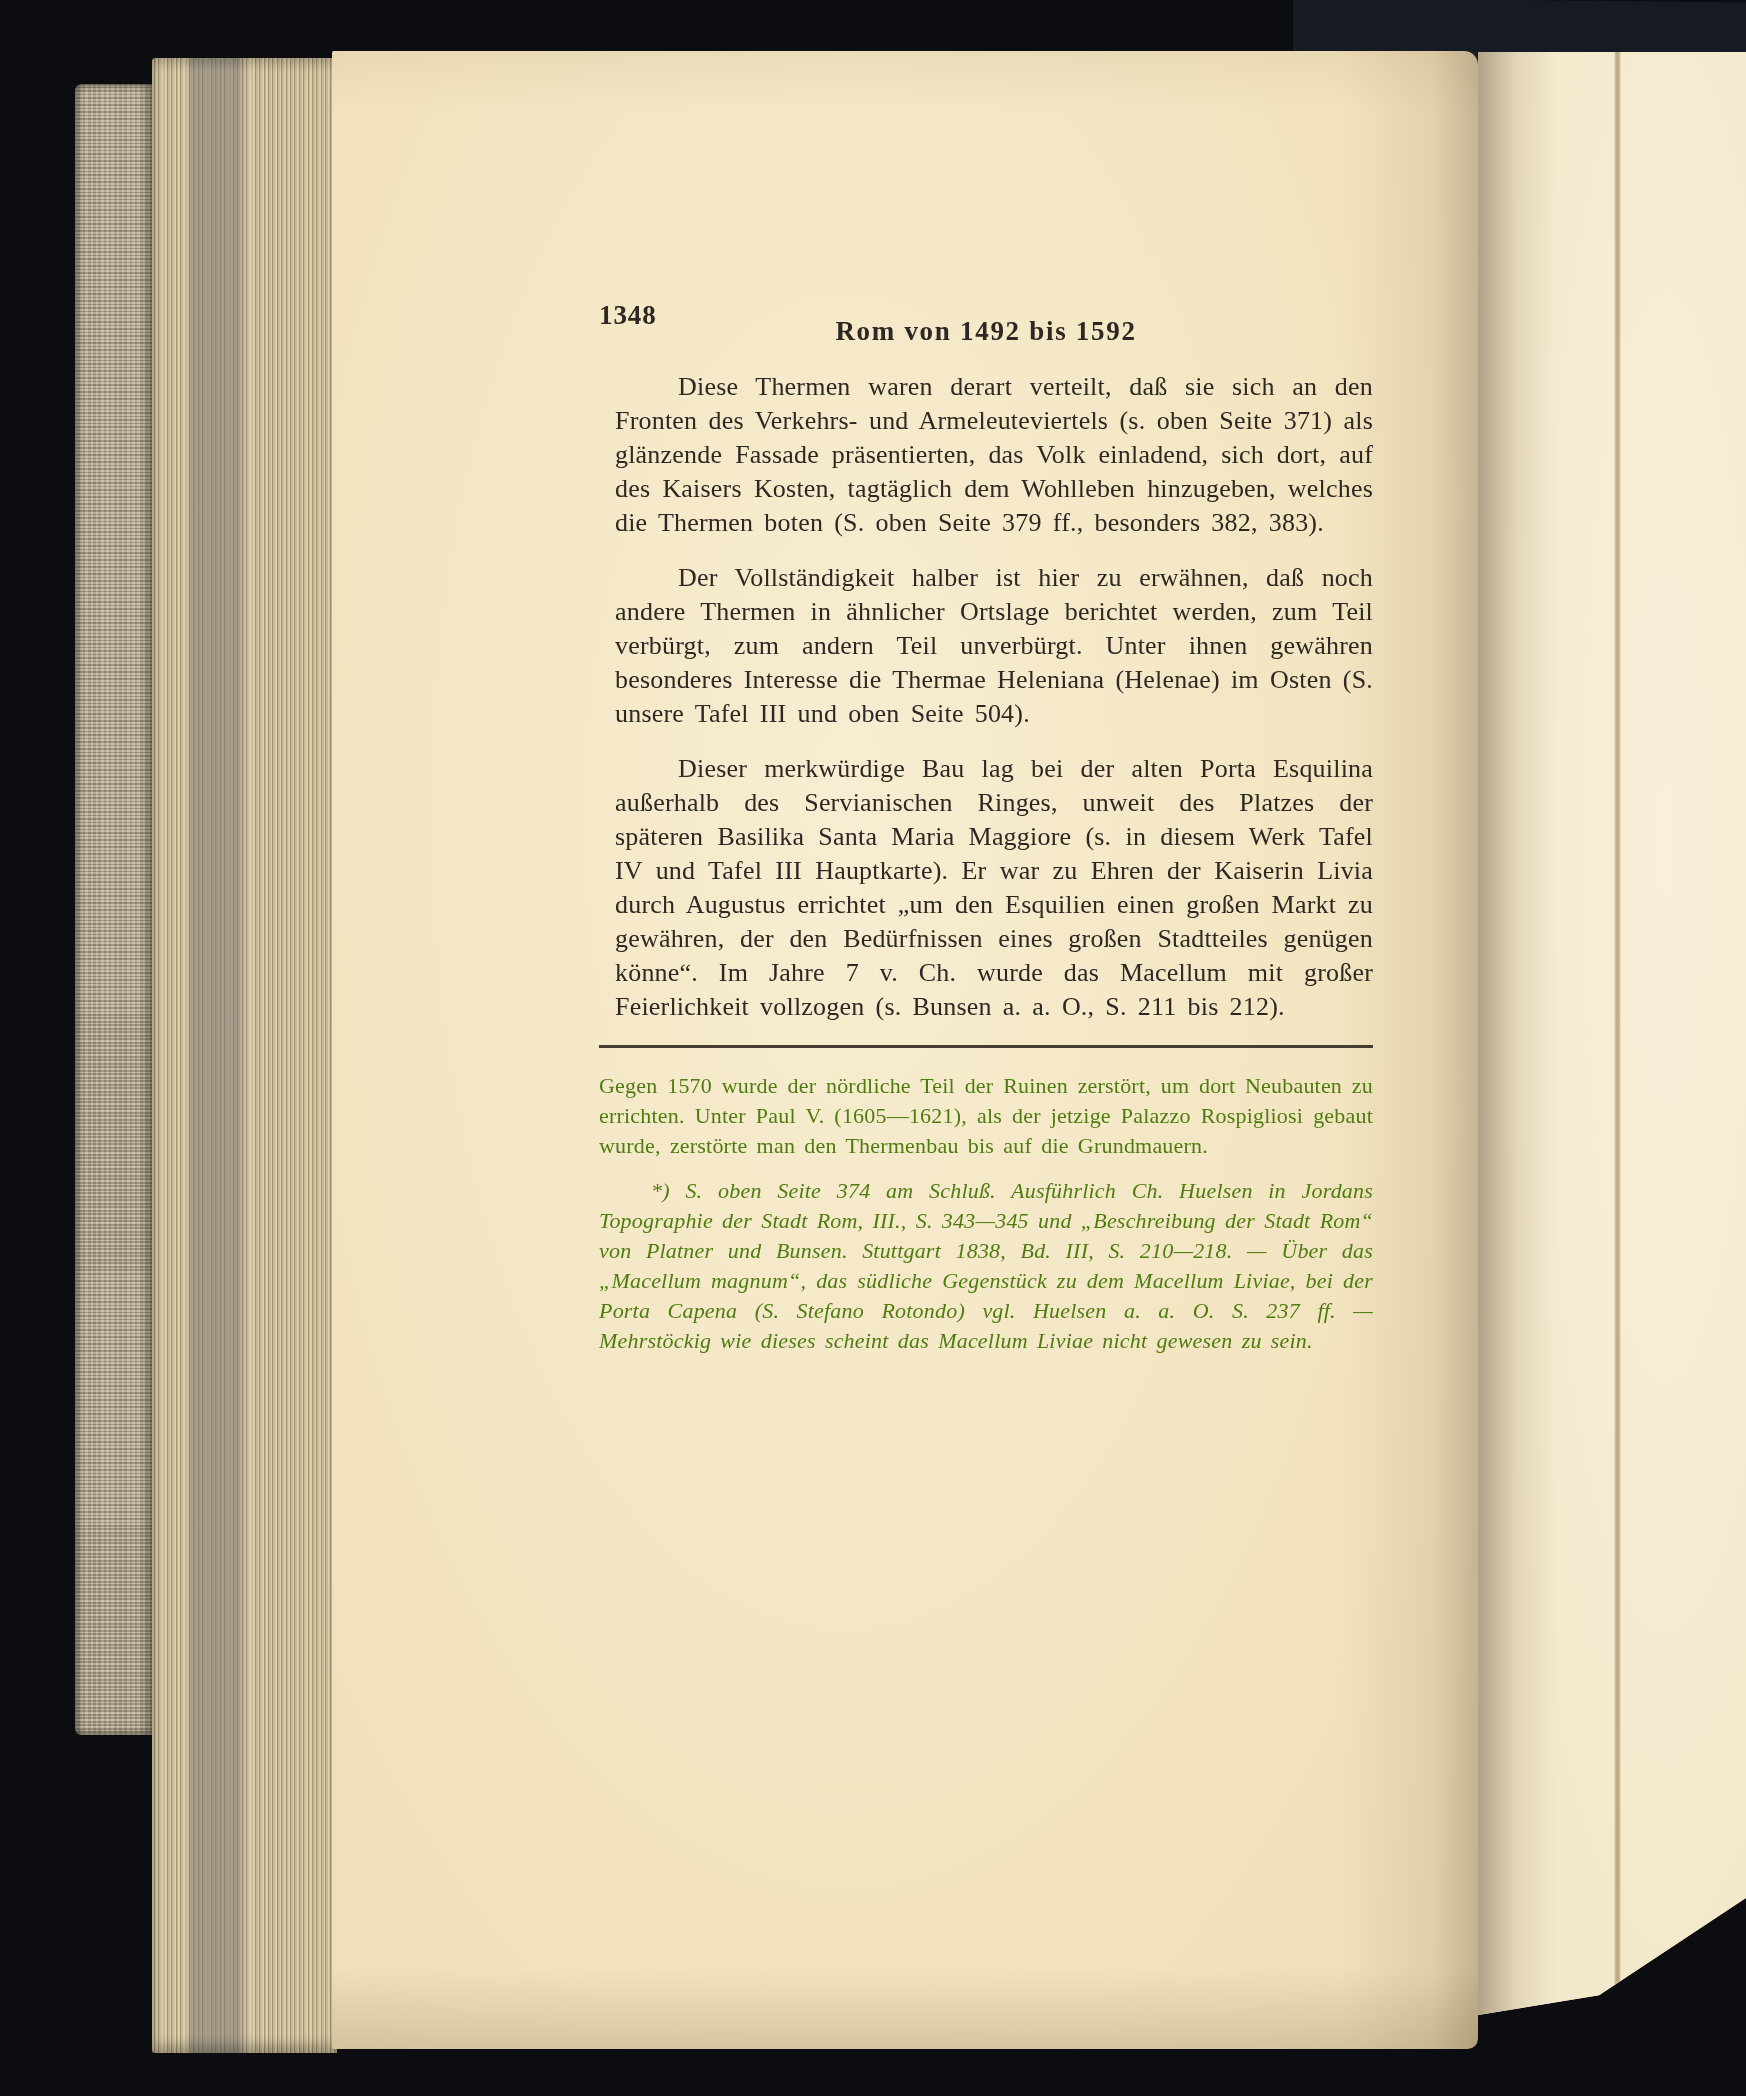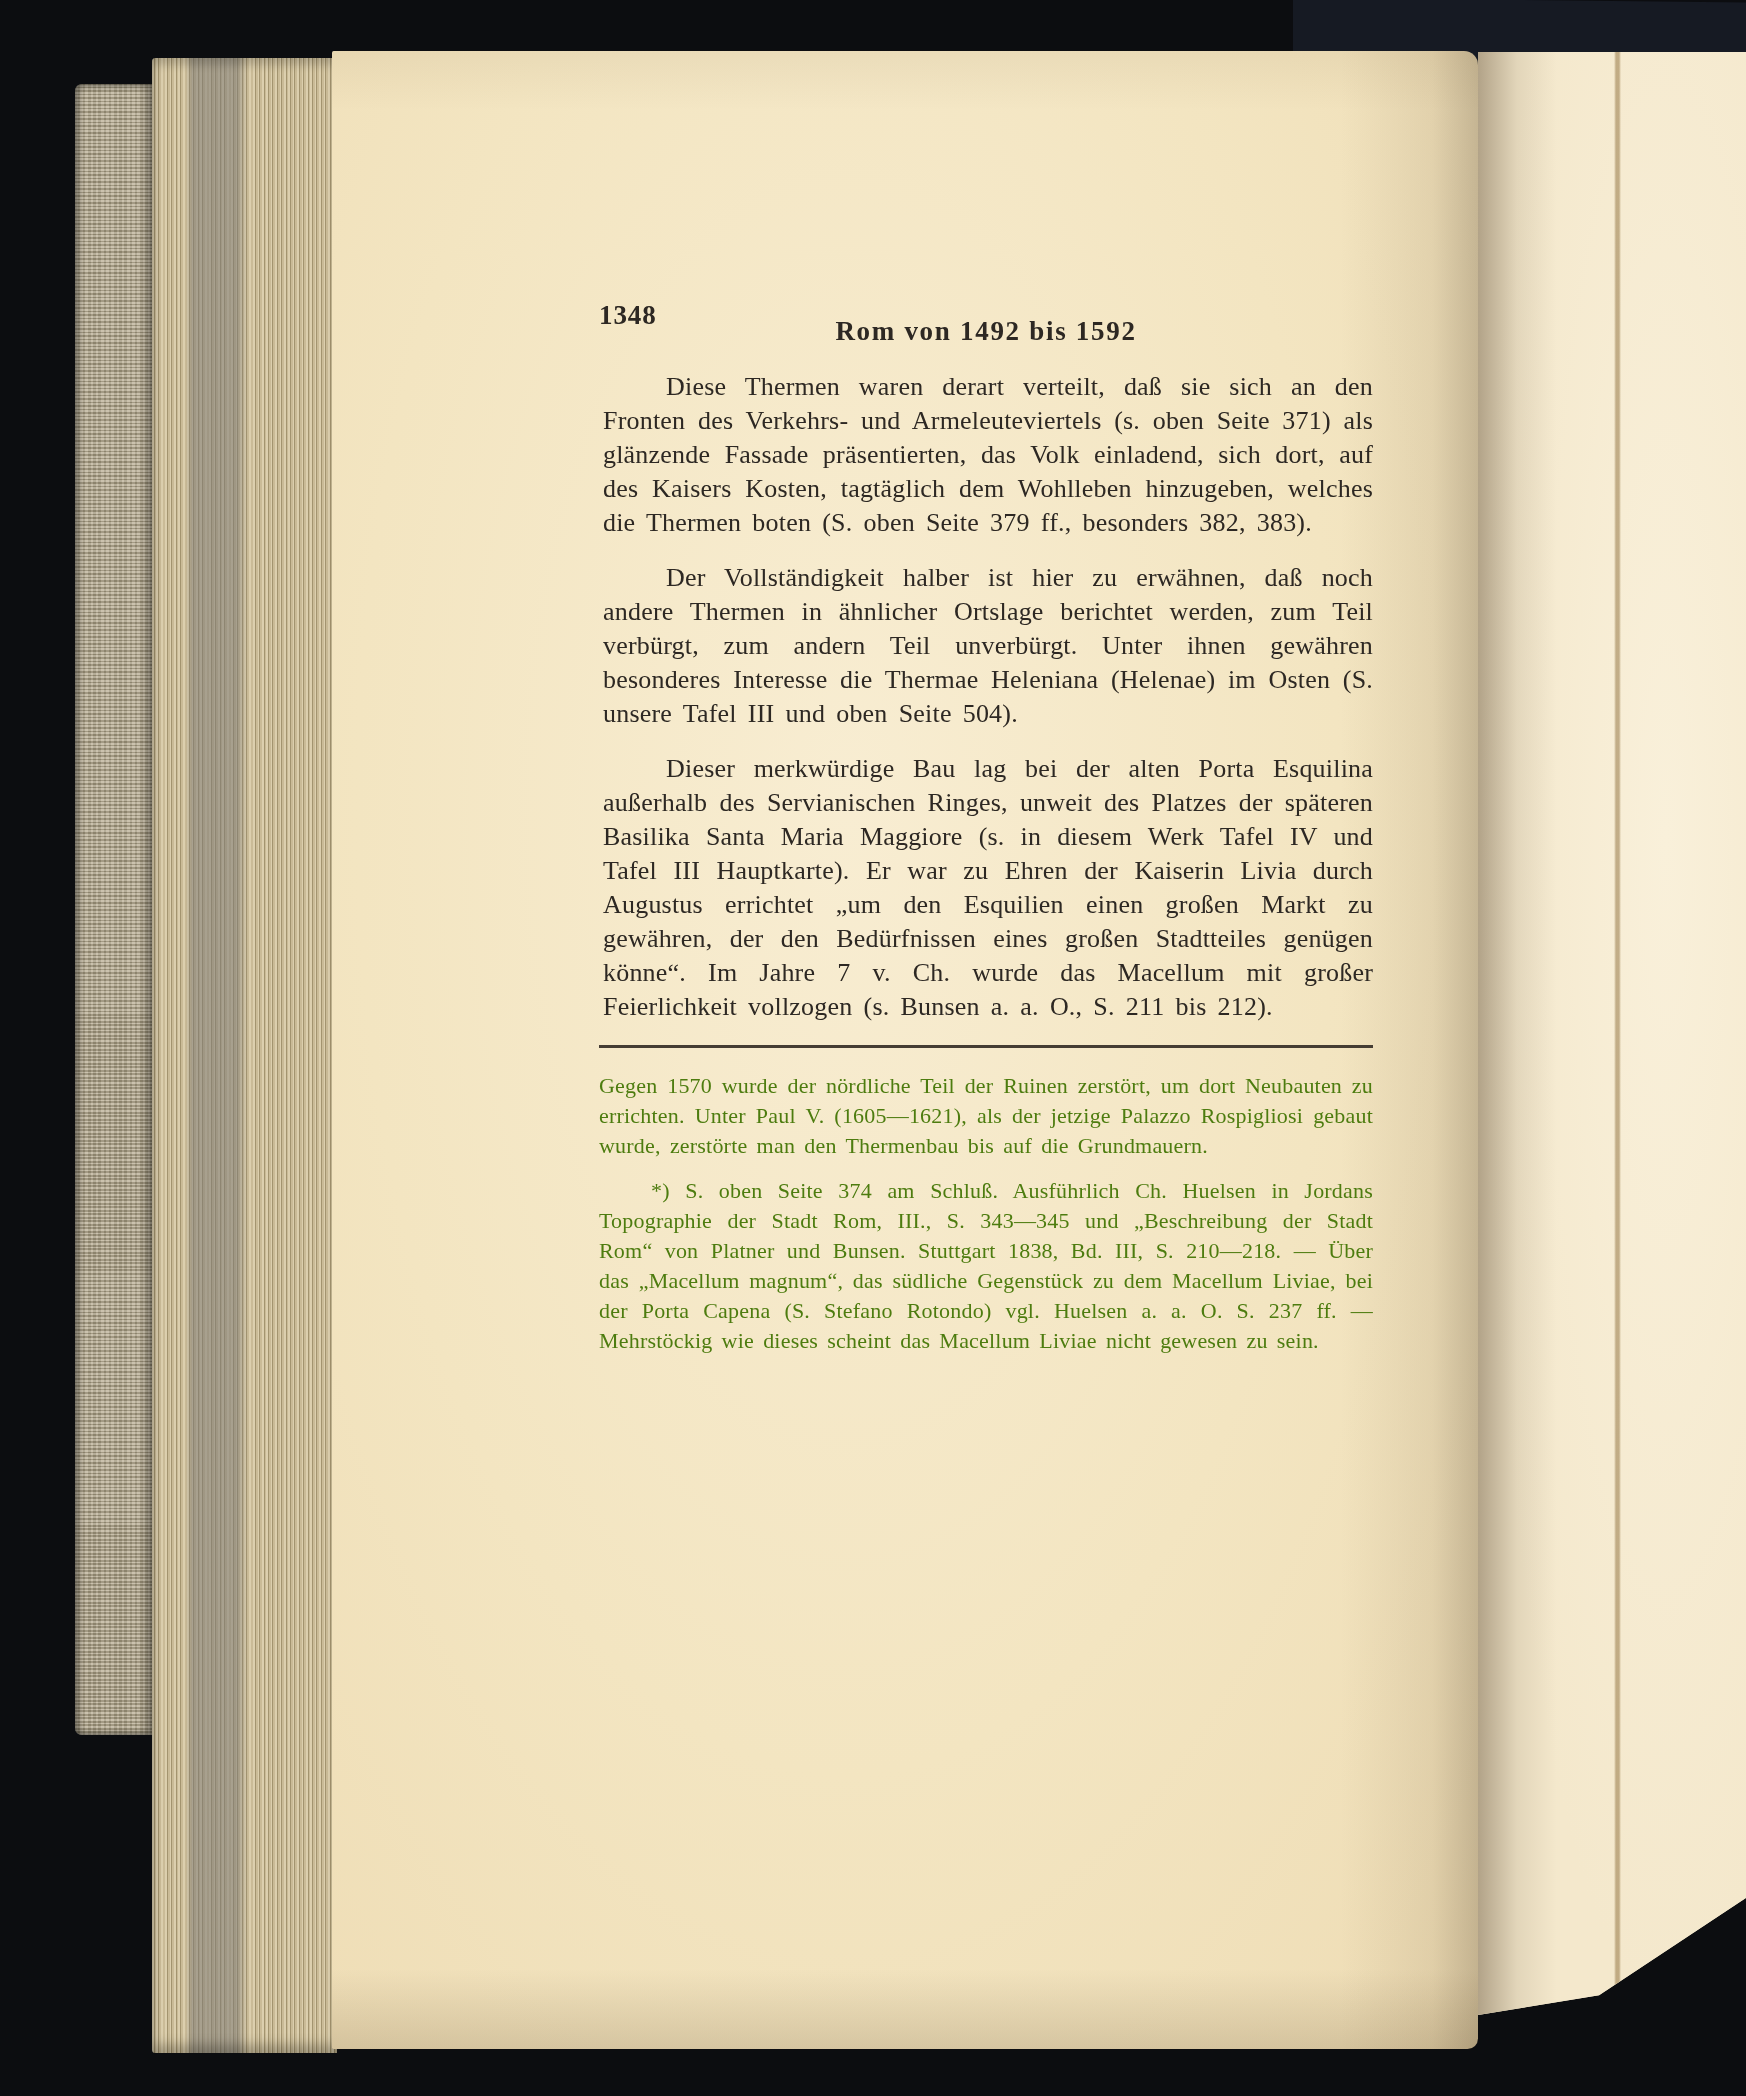--- a/index.html
+++ b/index.html
@@ -84,38 +84,38 @@
     color: #2d2823;
   }
   .page-head {
     position: relative; height: 35px; margin-bottom: 35px;
     font-size: 27px; font-weight: bold; letter-spacing: 0.9px;
   }
   .page-num { position: absolute; left: 0; top: 0; }
   .run-title { position: absolute; left: 0; right: 0; top: 16px; text-align: center; letter-spacing: 1.7px; }
 
   .para {
-    margin: 0 0 21px 4px;
+    margin: 0 0 21px 16px;
     font-size: 26px; line-height: 34px;
     text-align: justify; text-indent: 63px;
     word-spacing: 4.4px; letter-spacing: 0.2px;
   }
 
   .footnote-rule {
     width: 774px; height: 2.6px; background: #453d33;
     margin: 15.7px 0 23px 0;
   }
   .footnote {
     margin: 0 0 15.7px 0;
     font-size: 22px; line-height: 30px;
     text-align: justify;
     word-spacing: 3.5px; letter-spacing: 0.2px;
     color: #4d7c0f;
   }
-  .footnote.indented { text-indent: 52px; }
+  .footnote.indented { text-indent: 52px; font-style: italic; }
 </style>
 </head>
 <body>
 
 <div class="stage">
 
   <div class="cover-top"></div>
   <div class="headcloth"></div>
   <div class="headcloth-fray"></div>
 

